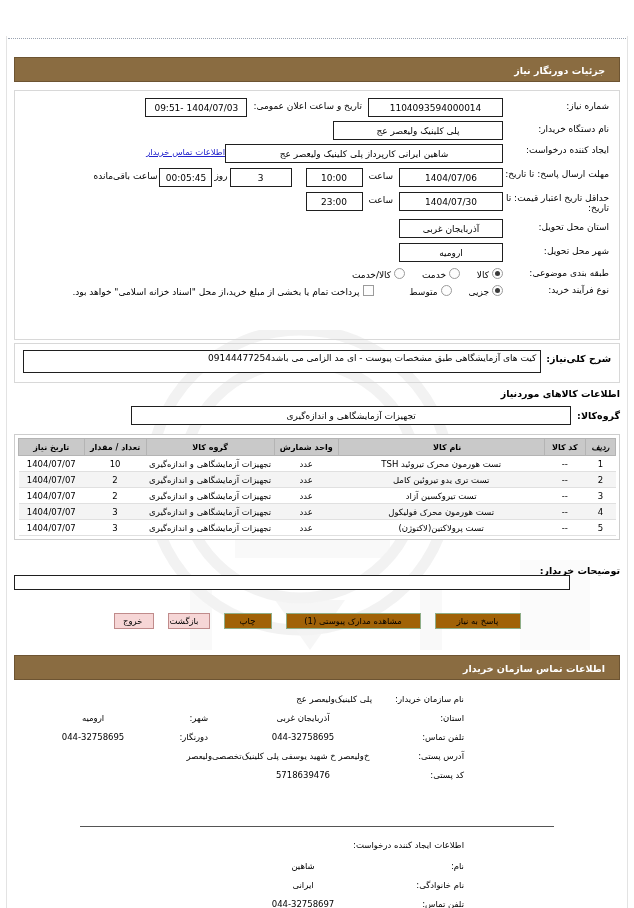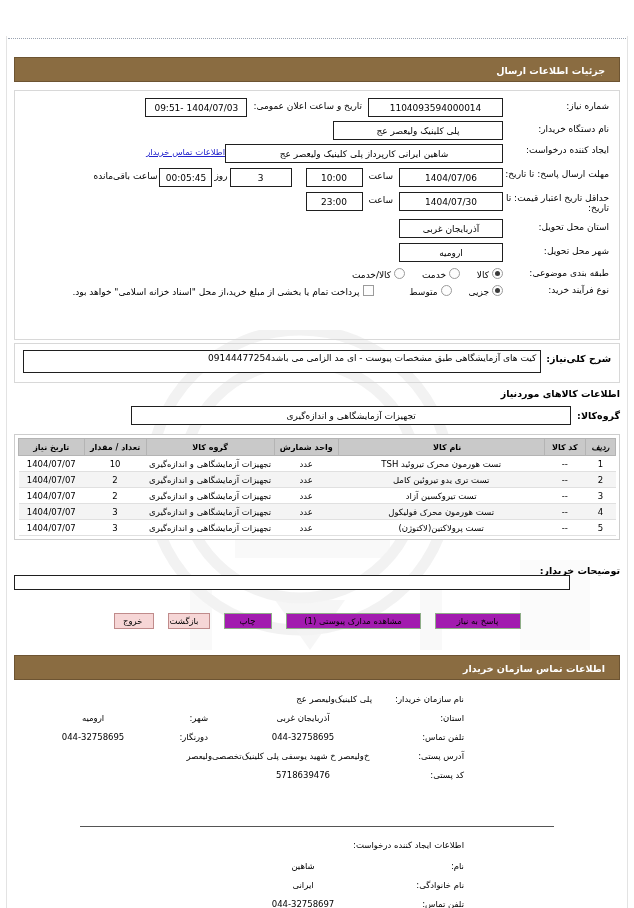--- a/index.html
+++ b/index.html
@@ -207,21 +207,21 @@
     border: 1px solid #7f7f7f;
     font-size: 8.5px;
     height: 16px;
     line-height: 14px;
     padding: 0 10px;
     text-align: center;
     cursor: pointer;
     box-sizing: border-box;
     white-space: nowrap;
   }
-  .btn.green { background: #a21caf; border-color: #8fae88; }
+  .btn.green { background: #a16207; border-color: #8fae88; }
   .btn.red   { background: #f6d6d6; border-color: #c08b8b; }
 
   
   .crow {
     display: flex;
     align-items: baseline;
     font-size: 8.5px;
     margin-bottom: 9px;
   }
   .clbl { width: 66px; min-width: 66px; text-align: right; }
@@ -254,21 +254,21 @@
       <path d="M60 340 L110 340 L110 360 L80 360 L80 370 L110 370 L110 390 L60 390 Z" opacity=".55"></path>
       <path d="M275 270 L345 270 L310 320 Z" opacity=".8"></path>
       <rect x="235" y="210" width="155" height="18" opacity=".55"></rect>
       <rect x="520" y="230" width="70" height="90" opacity=".35"></rect>
       <rect x="190" y="250" width="22" height="70" opacity=".45"></rect>
       <rect x="420" y="250" width="22" height="70" opacity=".45"></rect>
     </g>
   </svg>
 
   <div style="position:absolute; right:14px; left:14px; top:57px;">
-    <div class="section-head">جزئیات اطلاعات ارسال</div>
+    <div class="section-head">جزئیات دورنگار نیاز</div>
   </div>
 
   <div class="panel" style="position:absolute; right:14px; left:14px; top:90px; height:250px; padding:7px 8px 4px 8px;">
 
     <div class="frow">
       <div class="lbl">شماره نیاز:</div>
       <div class="fld" style="width:135px;">1104093594000014</div>
       <div class="inline-lbl">تاریخ و ساعت اعلان عمومی:</div>
       <div class="fld" style="width:102px;">1404/07/03 -09:51</div>
     </div>

